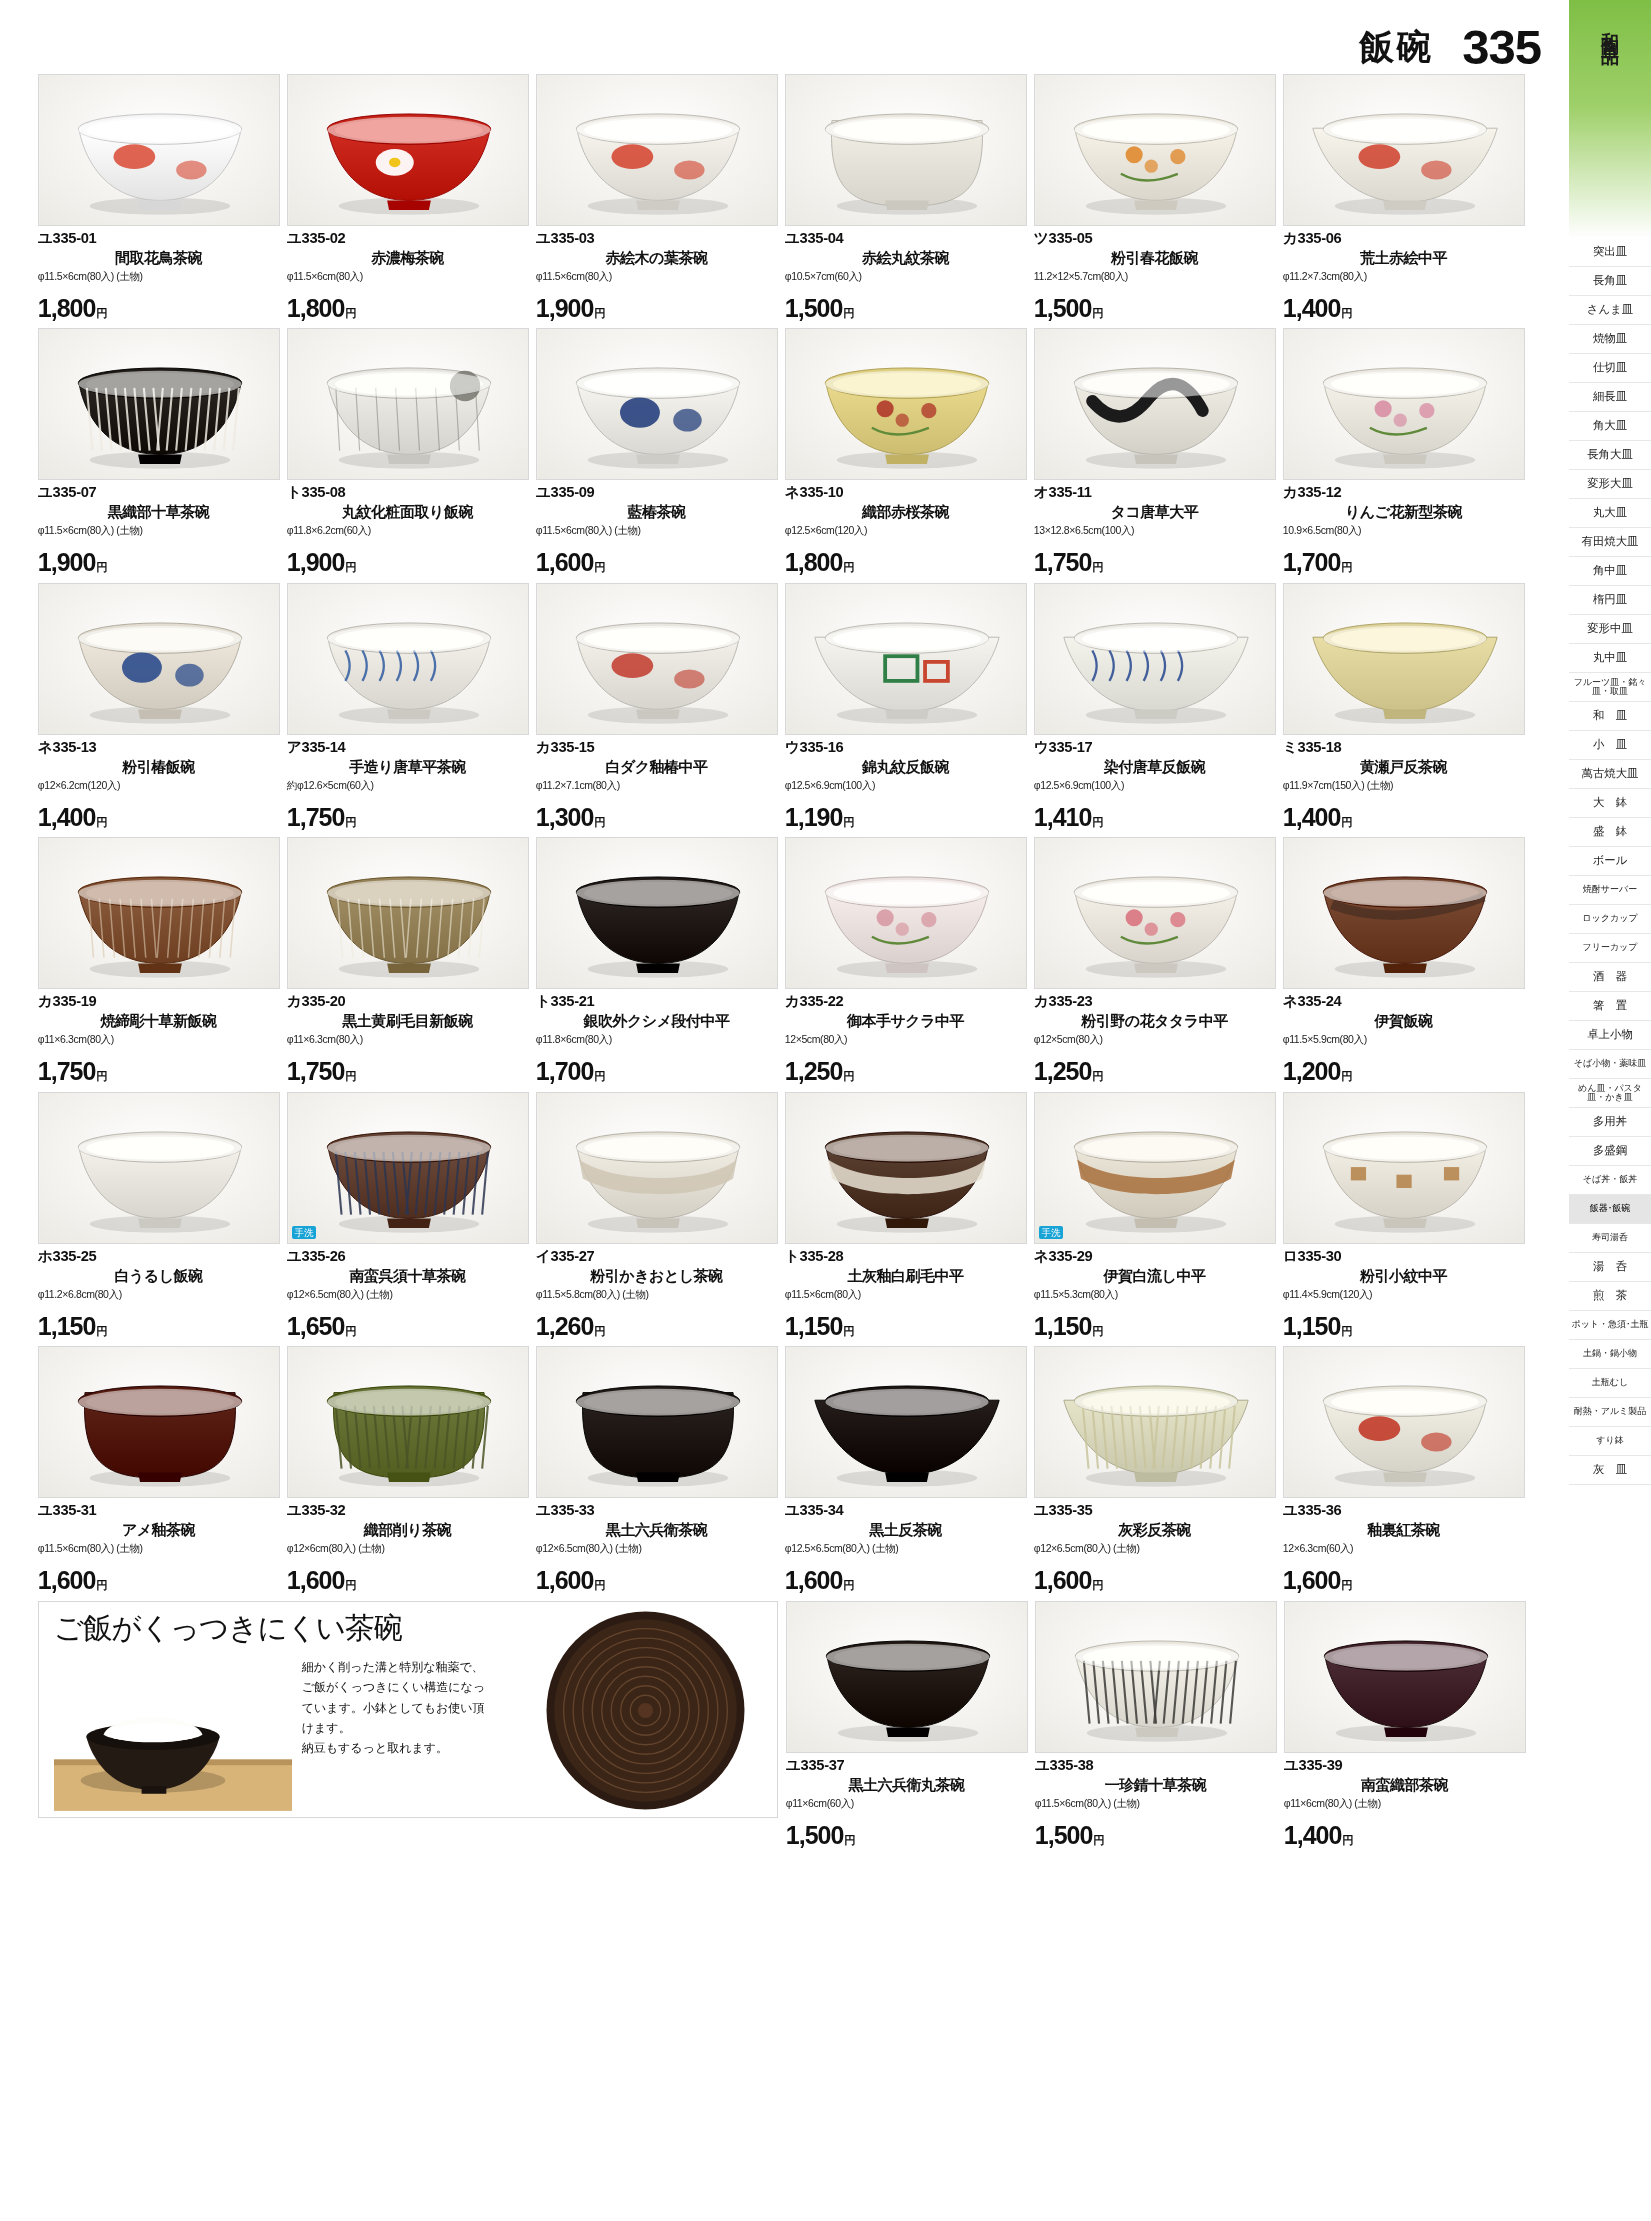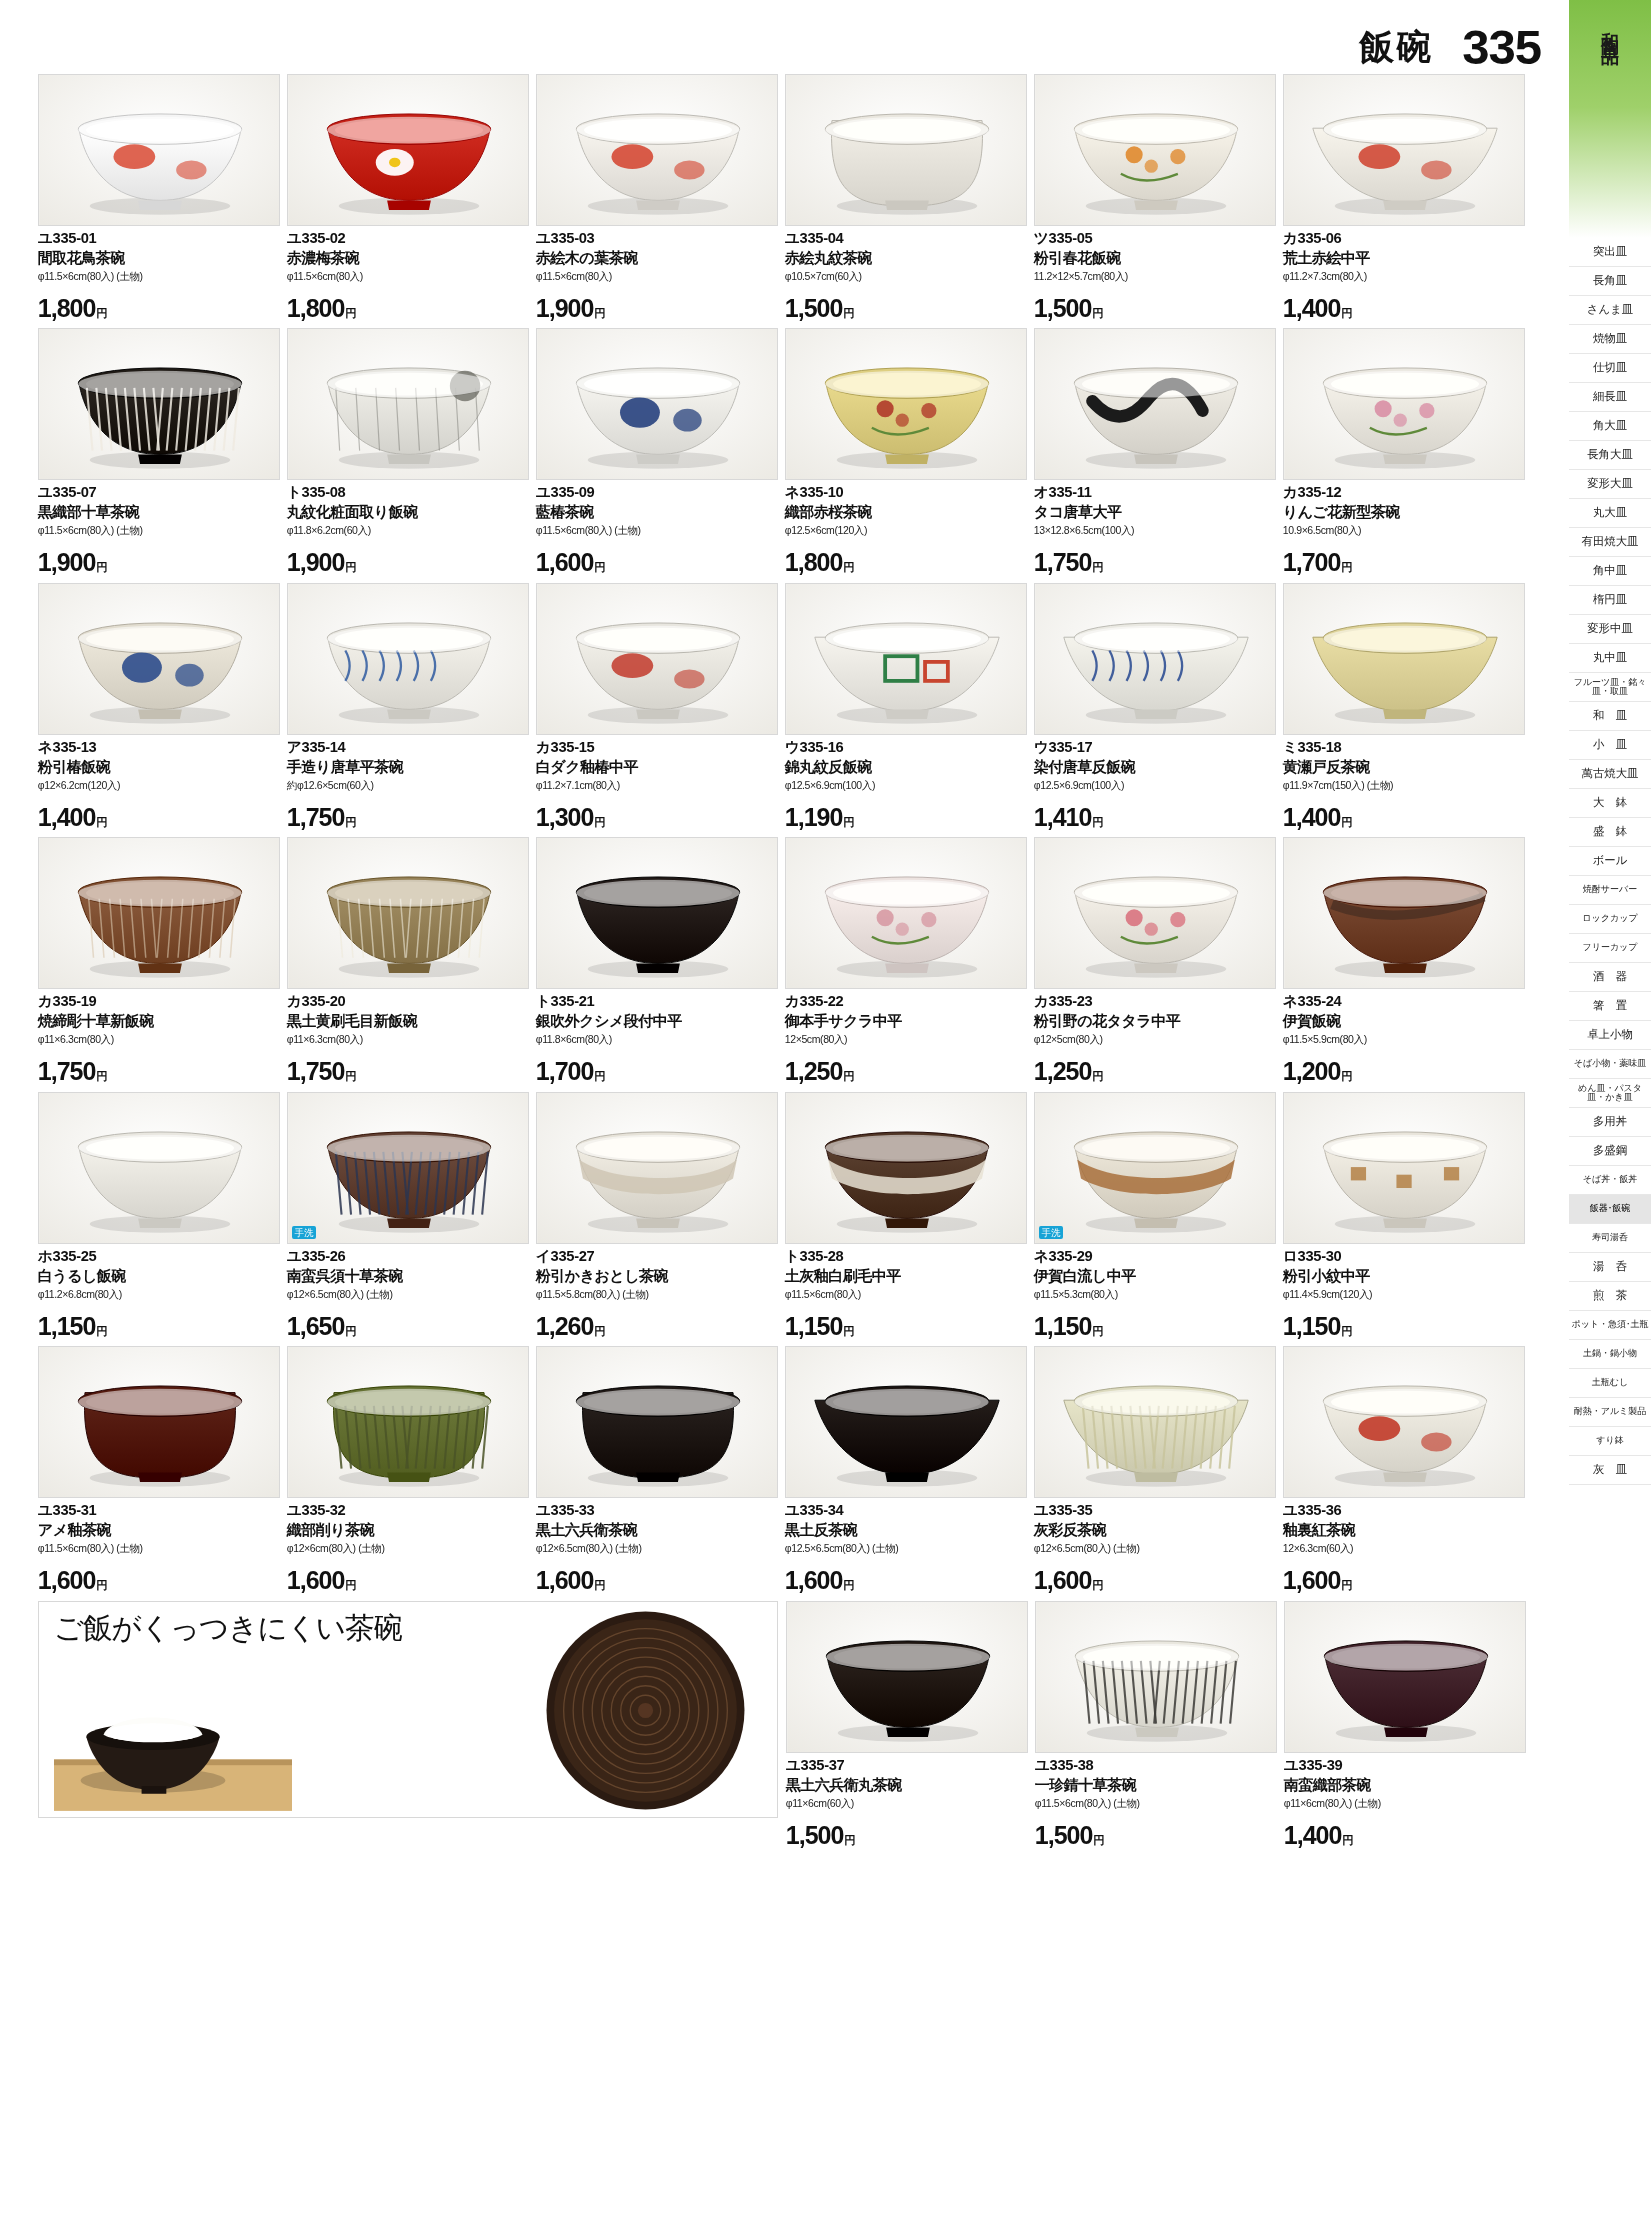--- a/index.html
+++ b/index.html
@@ -75,21 +75,21 @@
     position:relative;
     overflow:hidden;
   }
   .badge-tearai {
     position:absolute; left:3.8px; bottom:3.8px;
     background:#17a3d6; color:#fff; font-size:9.5px;
     padding:1.9px 2.9px; border-radius:1.9px; line-height:1;
   }
   .info { padding-top:2.9px; }
   .code { font-size:14.7px; font-weight:bold; letter-spacing:-0.3px; }
-  .name { font-size:15px; font-weight:bold; letter-spacing:-0.5px; margin-top:1px;}
+  .name { font-size:15px; font-weight:bold; letter-spacing:-0.5px; margin-top:1px;text-align:center;}
   .spec { font-size:10.5px; color:#222; margin-top:1.9px; letter-spacing:-0.4px;}
   .price { margin-top:10px; }
   .price .num { font-size:25px; font-weight:bold; letter-spacing:-1px; }
   .price .yen { font-size:11.4px; font-weight:bold; margin-left:1px;}
   
   .promo {
     width:740px; height:217px;
     border:1px solid #d8d8d8;
     position:relative;
     display:flex;
@@ -1545,20 +1545,22 @@
         <span class="num">1,600</span><span class="yen">円</span>
       </div>
     </div>
         </div>
       </div>
       <div class="row">
         <div style="width: 748px; padding: 0px 3.8px 5.7px;">
   <div class="promo">
     <div class="promo-left">
       <div class="promo-title">ご飯がくっつきにくい茶碗</div>
+      <div class="promo-text" style="white-space:pre-line;">細かく削った溝と特別な釉薬で、ご飯がくっつきにくい構造になっています。小鉢としてもお使い頂けます。
+納豆もするっと取れます。</div>
       <svg class="promo-scene" viewBox="0 0 250 150">
         <rect x="0" y="96" width="250" height="54" fill="#d8b478"></rect>
         <rect x="0" y="96" width="250" height="6" fill="#b8945c"></rect>
         <ellipse cx="104" cy="118" rx="76" ry="13" fill="#000" opacity="0.18"></ellipse>
         <path d="M34,72 C34,72 46,128 104,128 C162,128 174,72 174,72 Z" fill="#241a14"></path>
         <ellipse cx="104" cy="72" rx="70" ry="14" fill="#16100c"></ellipse>
         <path d="M52,70 C62,46 146,46 156,70 C140,80 68,80 52,70 Z" fill="#fdfdfa"></path>
         <ellipse cx="104" cy="68" rx="50" ry="10" fill="#ffffff"></ellipse>
         <rect x="92" y="124" width="26" height="8" fill="#1a120e"></rect>
       </svg>

